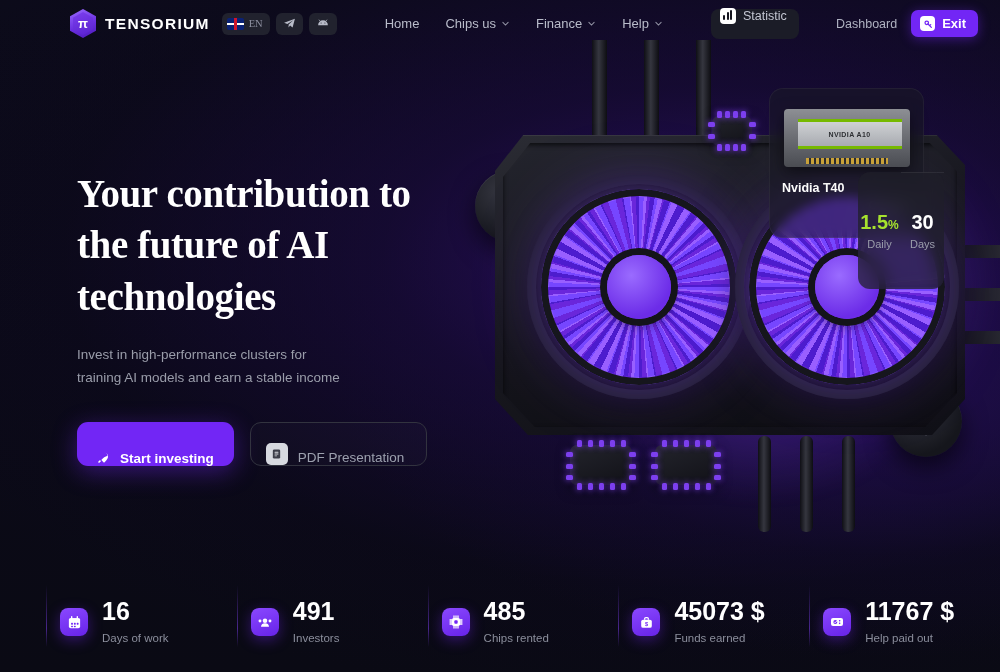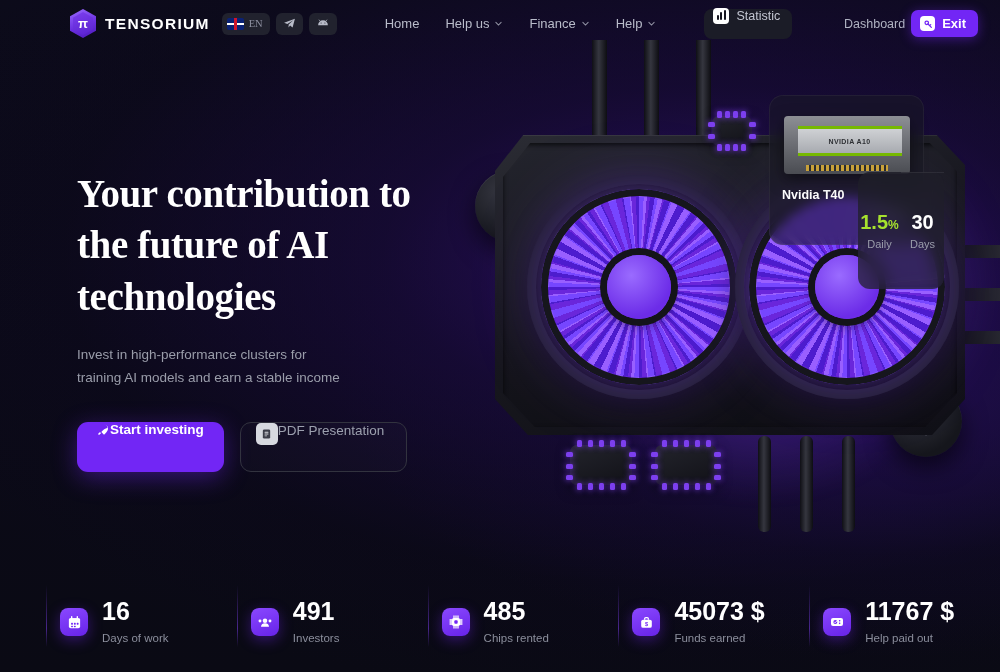--- a/index.html
+++ b/index.html
@@ -83,21 +83,21 @@
     background: #1b1c27; border-radius: 8px; height: 30px; padding: 0 12px 16px 9px;
     margin-left: 22px;
   }
   .stat-ico {
     width: 16px; height: 16px; border-radius: 4px; background: #fff;
     display: flex; align-items: flex-end; justify-content: center; gap: 1.5px;
     padding-bottom: 3.5px;
   }
   .stat-ico i { display: block; width: 2px; background: #15151f; border-radius: 1px; }
   .nav-stat span { color: #c3c6d2; font-size: 12.5px; }
-  .header-right { margin-left: auto; display: flex; align-items: center; gap: 6px; }
+  .header-right { margin-left: auto; display: flex; align-items: center; gap: 14px; }
   .dashboard-link { color: #b0b3c2; font-size: 12.5px; }
   .exit-btn {
     display: flex; align-items: center; gap: 7px;
     background: #7226f5; border-radius: 7px; height: 27px; padding: 0 12px 0 9px;
     color: #fff; font-size: 13px; font-weight: 600;
     box-shadow: 0 2px 12px rgba(114,38,245,.45);
   }
   .exit-ico {
     width: 15px; height: 15px; border-radius: 4px; background: #fff;
     display: flex; align-items: center; justify-content: center;
@@ -164,21 +164,21 @@
     box-shadow: 0 4px 14px rgba(0,0,0,.6);
   }
   .pcb-chip i {
     position: absolute; display: block; width: 5px; height: 7px;
     background: #7c3fee; border-radius: 1.5px;
     box-shadow: 0 0 6px #7c3fee;
   }
   .pcb-chip.small { width: 40px; height: 30px; }
   
   .gpu-card {
-    position: absolute; left: 769px; top: 95px; width: 155px; height: 150px;
+    position: absolute; left: 769px; top: 88px; width: 155px; height: 150px;
     border-radius: 14px;
     background: rgba(26,26,36,.55);
     backdrop-filter: blur(6px);
     border: 1px solid rgba(255,255,255,.05);
     z-index: 30; padding: 12px;
   }
   .gpu-pic {
     width: 126px; height: 58px; border-radius: 4px; margin: 8px auto 0;
     background: linear-gradient(180deg, #8d8f94 0%, #6e7076 45%, #4a4c52 100%);
     position: relative; overflow: hidden;
@@ -221,21 +221,21 @@
   .hero h1 {
     color: #fff; font-size: 39px; line-height: 1.32; font-weight: 700;
     letter-spacing: -0.4px;
     font-family: Liberation Serif, serif;
   }
   .hero p {
     color: #9a9daa; font-size: 13.5px; line-height: 1.68; margin-top: 22px;
   }
   .cta { display: flex; gap: 16px; margin-top: 32px; }
   .btn {
-    display: flex; align-items: flex-start; height: 50px;
+    display: flex; align-items: flex-end; gap: 10px; height: 44px;
     border-radius: 11px; font-size: 13.5px; white-space: nowrap;
   }
   .btn-primary {
     background: #7226f5; color: #fff; font-weight: 600; padding: 0 20px 0 17px;
     box-shadow: 0 6px 24px rgba(114,38,245,.42);
   }
   .btn-ghost {
     background: rgba(255,255,255,.02); color: #9ca0ae;
     border: 1px solid #32333f; padding: 0 22px 0 15px;
   }
@@ -420,21 +420,21 @@
             <path d="M5 5.5 7 8M19 5.5 17 8" stroke="#b8bbc8" stroke-width="1.4" stroke-linecap="round"></path>
           </svg>
       </div>
     </div>
 
     <nav class="nav">
       <div class="nav-item">
         <span>Home</span>
       </div>
       <div class="nav-item">
-        <span>Help us</span>
+        <span>Chips us</span>
         <svg class="caret" viewBox="0 0 12 12">
             <path d="M2.5 4.5 6 8l3.5-3.5" fill="none" stroke="#b9bcca" stroke-width="1.4" stroke-linecap="round"></path>
           </svg>
       </div>
       <div class="nav-item">
         <span>Finance</span>
         <svg class="caret" viewBox="0 0 12 12">
             <path d="M2.5 4.5 6 8l3.5-3.5" fill="none" stroke="#b9bcca" stroke-width="1.4" stroke-linecap="round"></path>
           </svg>
       </div>

